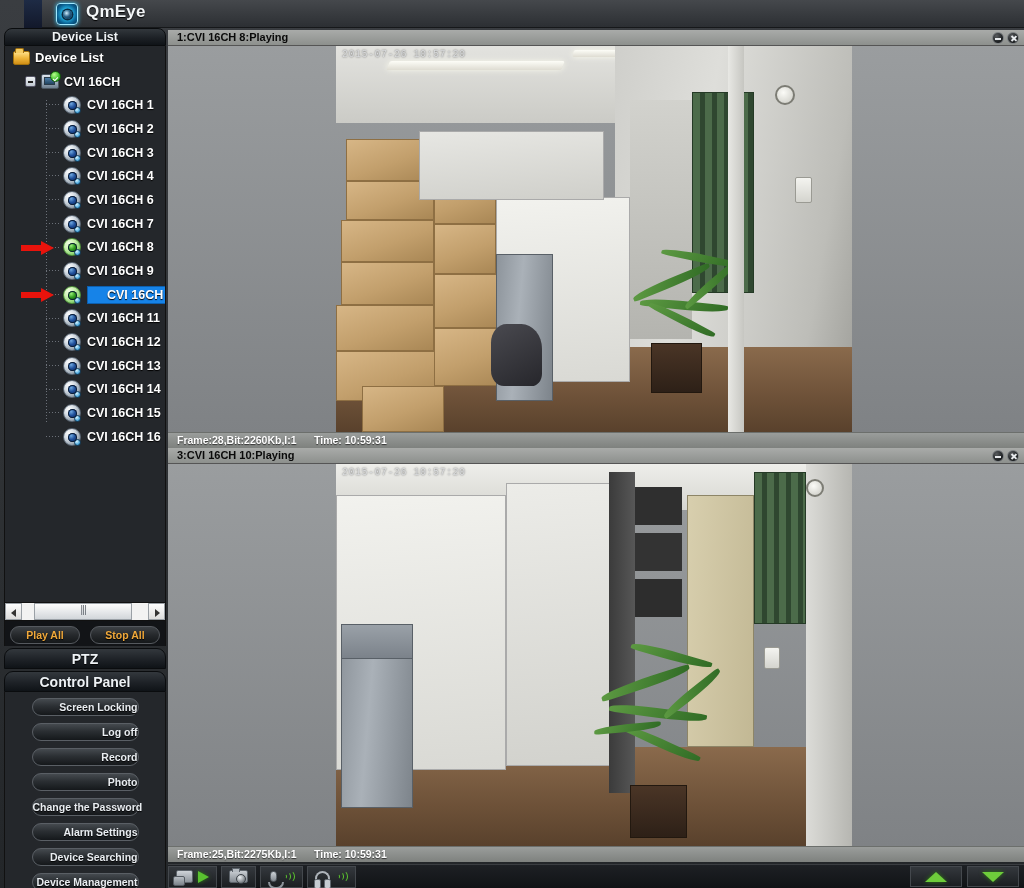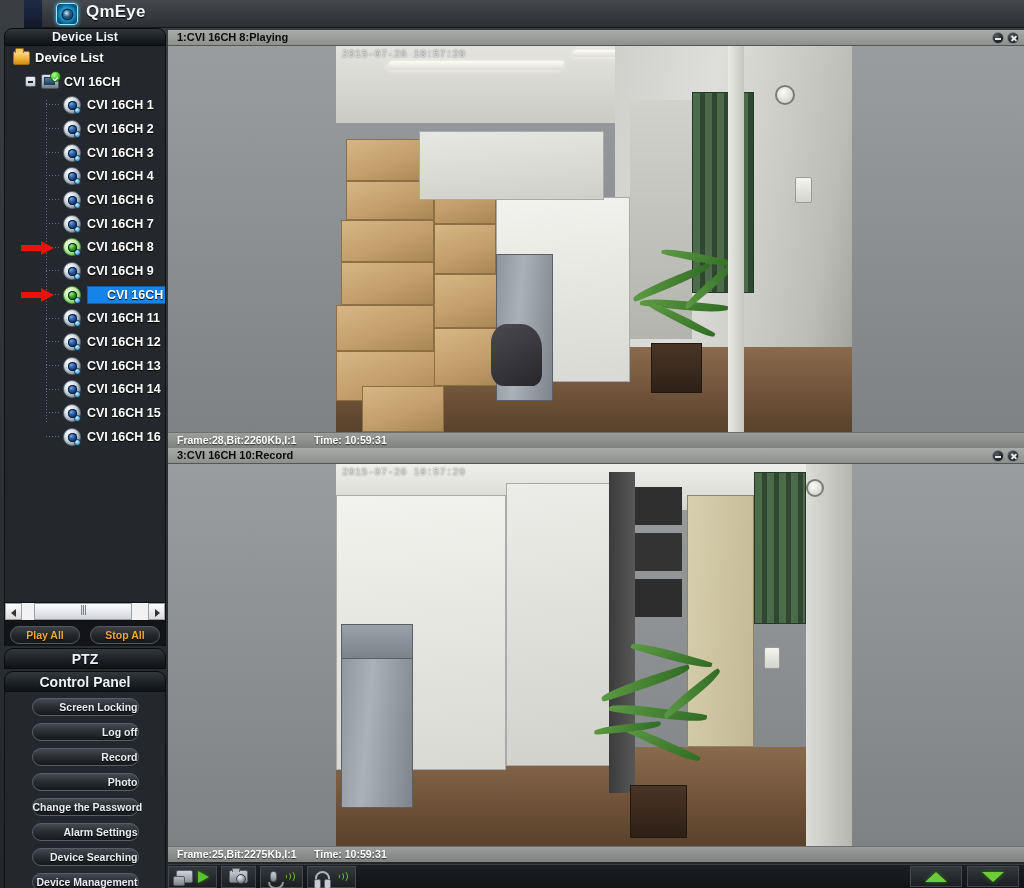--- a/index.html
+++ b/index.html
@@ -637,21 +637,21 @@
         </div>
       </div>
       <div class="vstatus">
         <span>Frame:28,Bit:2260Kb,I:1</span>
         <span class="t2">Time: 10:59:31</span>
       </div>
     </div>
 
     <div class="vpanel" style="top:418px;">
       <div class="titlebar">
-        <span>3:CVI 16CH 10:Record</span>
+        <span>3:CVI 16CH 10:Playing</span>
         <span class="wbtns">
           <span class="wbtn min"></span>
           <span class="wbtn close"></span>
         </span>
       </div>
       <div class="vbody selected" style="height:382px;">
         <div class="stage"></div>
         <div class="feed">
           <div class="ceiling" style="height:12%;background:linear-gradient(180deg,#eeeeea,#d6d6d1);"></div>
           <div class="floor" style="height:26%;"></div>

